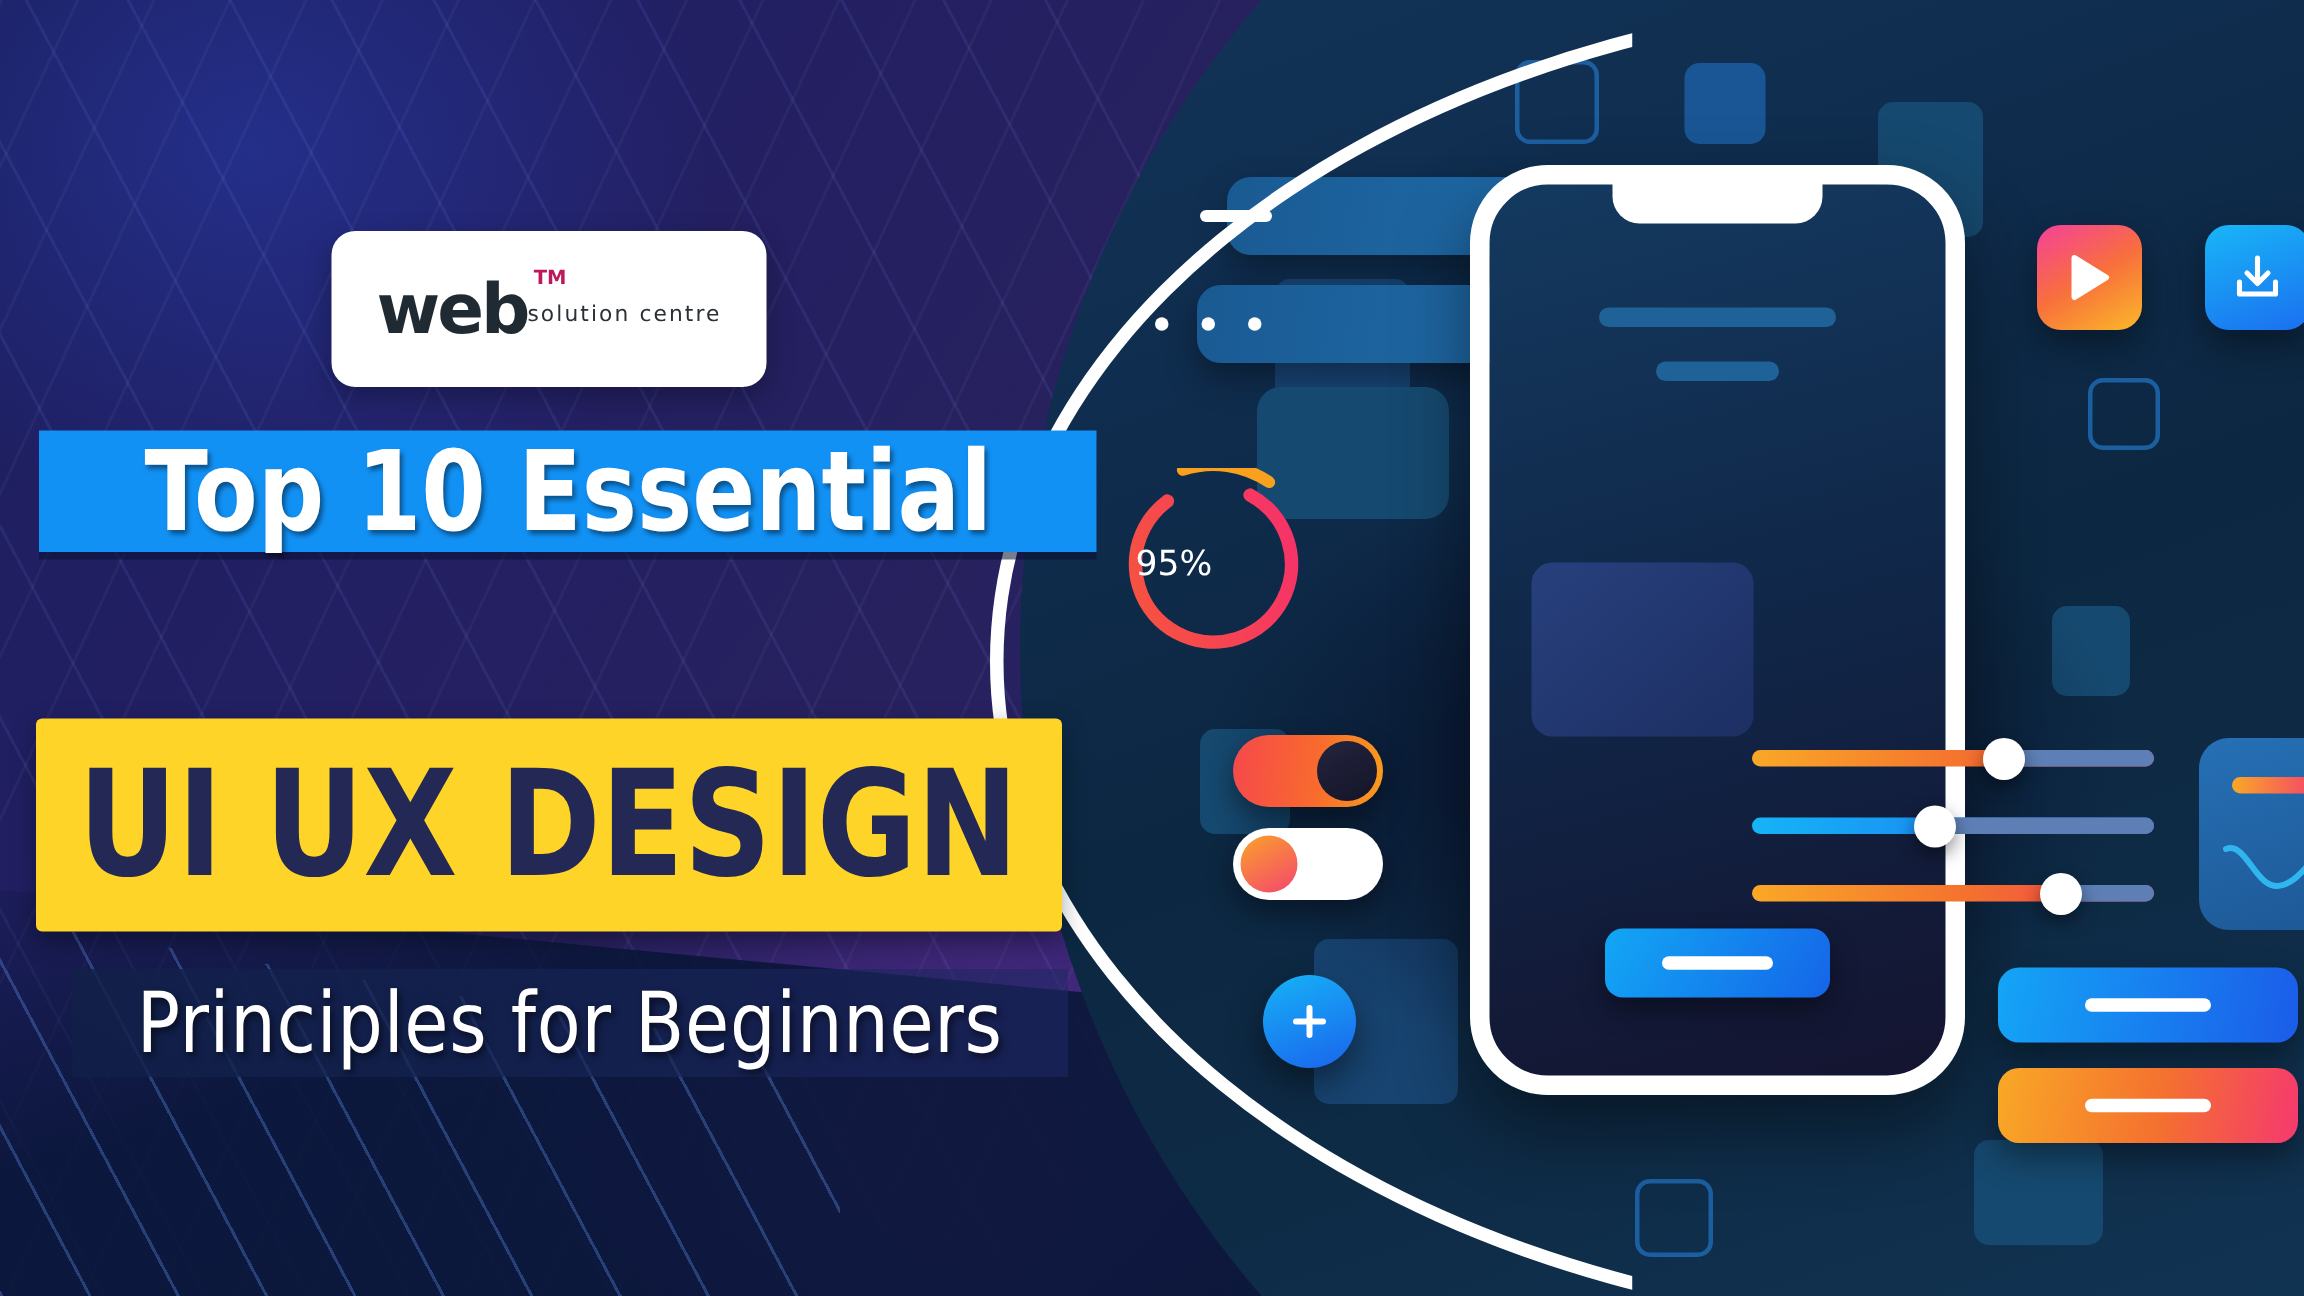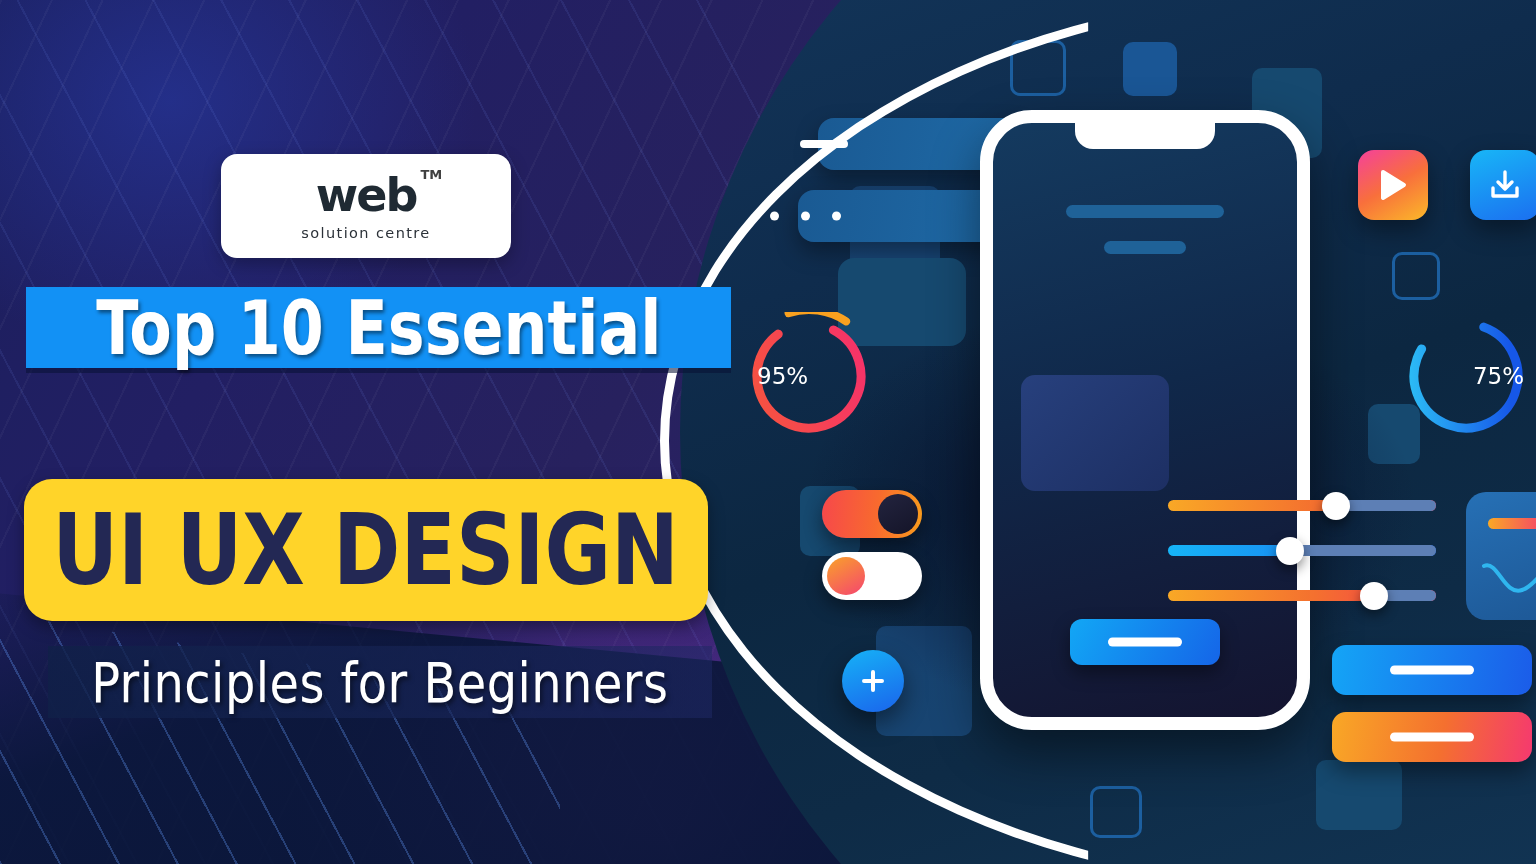--- a/index.html
+++ b/index.html
@@ -180,26 +180,26 @@
   #pill-orange { left:652px; top:712px; background:linear-gradient(100deg,#f9a826,#f4702f 55%,#f5396f); }
 
   
   #edge-card { position:absolute; left:786px; top:492px; width:110px; height:128px;
     border-radius:20px; background:linear-gradient(160deg,#2670b5,#1d5795); }
 
   
   #logo {
     position:absolute; left:221px; top:154px; width:290px; height:104px;
     background:#fff; border-radius:16px;
-    display:flex; flex-direction:column; align-items:center; justify-content:center;
+    display:flex; flex-direction:row; align-items:center; justify-content:center;
     box-shadow:0 6px 18px rgba(0,0,0,0.3);
   }
   #logo .wordmark { position:relative; font-family:"DejaVu Sans", sans-serif; font-weight:700;
     font-size:46px; color:#1f2a33; letter-spacing:-2px; line-height:1; }
-  #logo .tm { position:absolute; right:-26px; top:-4px; font-size:13px; font-weight:700; color:#404040; letter-spacing:0; }
+  #logo .tm { position:absolute; right:-26px; top:-4px; font-size:13px; font-weight:700; color:#be185d; letter-spacing:0; }
   #logo .tagline { margin-top:7px; font-size:14.5px; color:#2b3138; letter-spacing:1.4px;
     font-family:"DejaVu Sans", sans-serif; }
 
   #title-bar {
     position:absolute; left:26px; top:287px; width:705px; height:81px;
     background:#1291f5;
     display:flex; align-items:center; justify-content:center;
     box-shadow:0 5px 0 rgba(8,16,52,0.55);
   }
   #title-bar .txt {
@@ -216,21 +216,21 @@
   #for-row .rule.left { background:linear-gradient(to right, rgba(240,200,60,0.9), rgba(240,200,60,0.15)); }
   #for-row .rule.right { background:linear-gradient(to left, rgba(240,200,60,0.9), rgba(240,200,60,0.15)); }
   #for-row .txt {
     font-family:"DejaVu Sans Condensed","Liberation Sans Narrow","Liberation Sans", sans-serif;
     font-weight:700; font-size:48px; color:#ffd429; letter-spacing:1px;
     transform:scaleX(0.9); text-shadow:1px 2px 3px rgba(0,0,0,0.45);
   }
 
   #design-box {
     position:absolute; left:24px; top:479px; width:684px; height:142px;
-    background:#ffd429; border-radius:28px;
+    background:#ffd429; border-radius:4px;
     display:flex; align-items:center; justify-content:center;
     box-shadow:0 6px 16px rgba(0,0,0,0.35);
   }
   #design-box .txt {
     font-family:"DejaVu Sans Condensed","Liberation Sans Narrow","Liberation Sans", sans-serif;
     font-weight:700; font-size:98px; color:#232854; letter-spacing:0;
     transform:scaleX(0.92); white-space:nowrap; line-height:1;
   }
 
   #subtitle {
@@ -303,32 +303,20 @@
             <stop offset="0%" stop-color="#f6563c"></stop>
               <stop offset="100%" stop-color="#f62e6e"></stop>
           </linearGradient>
         </defs>
         <circle cx="64" cy="64" r="52" fill="none" stroke="url(#g95)" stroke-width="9" stroke-linecap="round" stroke-dasharray="268 59" transform="rotate(-62 64 64)"></circle>
         <circle cx="64" cy="64" r="66" fill="none" stroke="#f9a11f" stroke-width="8" stroke-linecap="round" stroke-dasharray="60 415" transform="rotate(-108 64 64)"></circle>
       </svg>
       <span class="lbl">95%</span>
     </div>
 
-    <div class="donut" id="donut-75">
-      <svg viewBox="0 0 128 128" width="128" height="128" aria-hidden="true">
-        <defs>
-          <linearGradient id="g75" x1="0" y1="0" x2="0.4" y2="1">
-            <stop offset="0%" stop-color="#2ec6f7"></stop>
-              <stop offset="100%" stop-color="#1657e8"></stop>
-          </linearGradient>
-        </defs>
-        <circle cx="64" cy="64" r="52" fill="none" stroke="url(#g75)" stroke-width="9" stroke-linecap="round" stroke-dasharray="255 72" transform="rotate(-70 64 64)"></circle>
-      </svg>
-      <span class="lbl">75%</span>
-    </div>
 
     <div class="toggle" id="toggle-on">
       <span class="knob"></span>
     </div>
     <div class="toggle" id="toggle-off">
       <span class="knob"></span>
     </div>
 
     <div class="slider" style="left:488px;top:500px;width:268px;background:linear-gradient(90deg,#f9a826,#f4702f 55%,#f5394f);">
       <span class="track-rest" style="width:100px;"></span>

